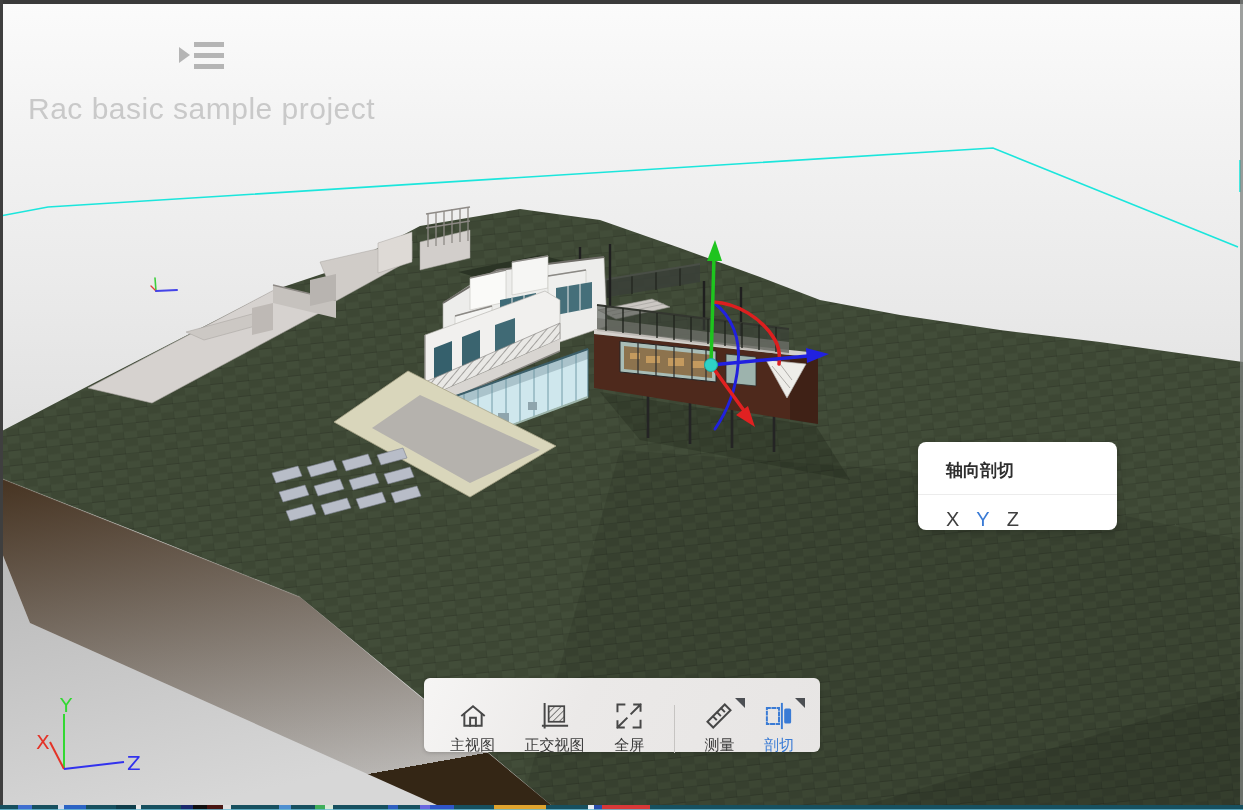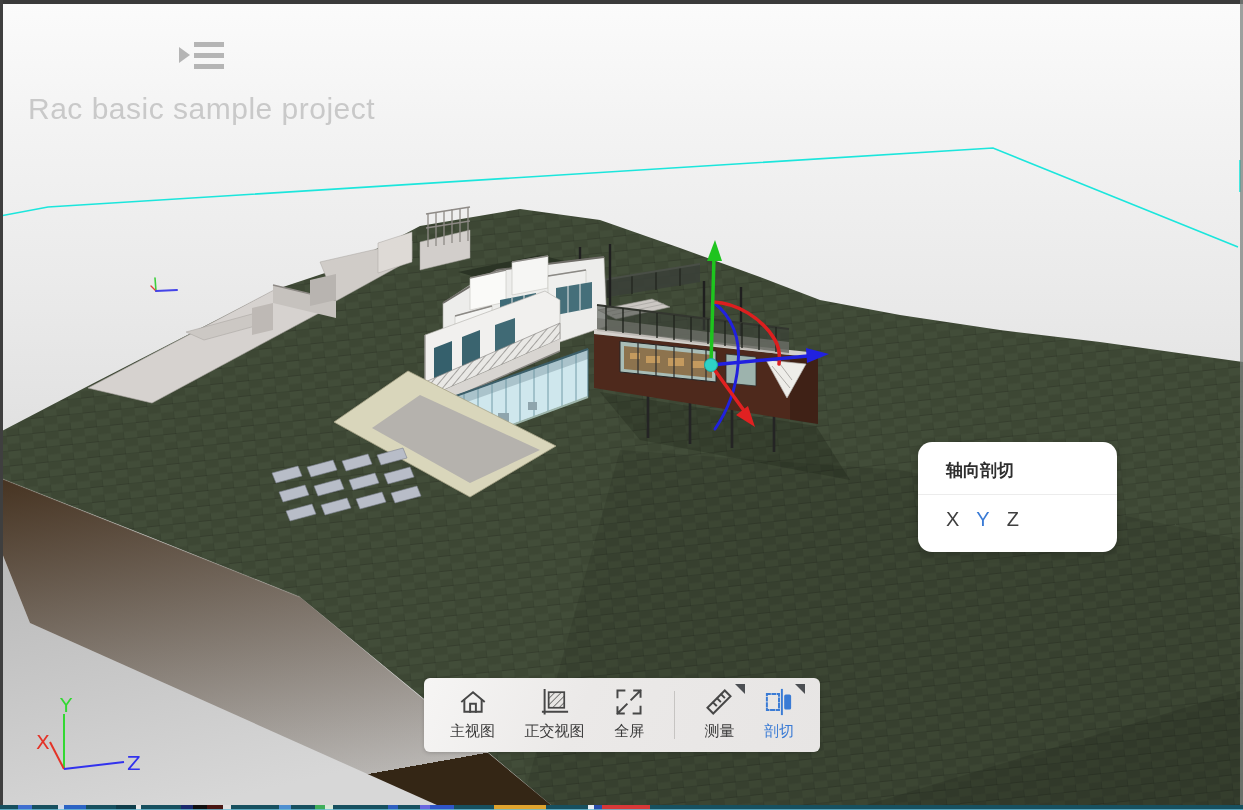--- a/index.html
+++ b/index.html
@@ -15,35 +15,35 @@
 
   
   #header{position:absolute;left:28px;top:34px;display:flex;align-items:center;gap:14px;z-index:20;flex-direction:column;}
   #header .menu-ic{width:50px;height:44px;cursor:pointer;}
   #header .title{font-size:30px;font-weight:400;color:#c9c9c9;letter-spacing:.5px;}
 
   
   #toolbar{position:absolute;left:424px;top:678px;width:396px;height:74px;box-sizing:border-box;
     background:linear-gradient(115deg,#f6f5f4 0%,#ebe9e8 40%,#e7e5e4 100%);
     border-radius:6px;box-shadow:0 1px 4px rgba(0,0,0,.18);
-    display:flex;align-items:flex-start;justify-content:space-between;padding:9px 26px 0;z-index:20;}
+    display:flex;align-items:flex-start;justify-content:space-between;padding:23px 26px 0;z-index:20;}
   .tb-item{display:flex;flex-direction:column;align-items:center;gap:5px;position:relative;cursor:pointer;}
   .tb-item svg{width:30px;height:30px;display:block;}
   .tb-item .lbl{font-size:15px;color:#3b3b3b;white-space:nowrap;}
   .tb-item.active .lbl{color:var(--accent,#3a7bd5);}
   .tb-item.flyout::after{content:"";position:absolute;top:-3px;right:-11px;
     border-left:10px solid transparent;border-top:10px solid #4c4f53;}
   .tb-divider{width:1px;height:48px;background:#c6c4c2;align-self:flex-start;margin-top:4px;}
   .ic{stroke:#474747;fill:none;stroke-width:1.7;stroke-linecap:square;}
   .accent-stroke{stroke:var(--accent,#3a7bd5);}
   .accent-fill{fill:var(--accent,#3a7bd5);stroke:none;}
 
   
-  #section-panel{position:absolute;left:918px;top:442px;width:199px;height:110px;box-sizing:border-box;
-    background:#fff;border-radius:14px;box-shadow:0 2px 8px rgba(0,0,0,.22);z-index:20;}
+  #section-panel{position:absolute;left:918px;top:442px;width:199px;height:88px;box-sizing:border-box;
+    background:#fff;border-radius:8px;box-shadow:0 2px 8px rgba(0,0,0,.22);z-index:20;}
   #section-panel .pt{font-size:17px;font-weight:700;color:#2e2e2e;padding:17px 0 12px 28px;
     border-bottom:1px solid #ececec;}
   #section-panel .axes{display:flex;gap:17px;padding:13px 0 0 28px;font-size:20px;color:#3f3f3f;}
   #section-panel .axes span{cursor:pointer;}
   #section-panel .axes span.active{color:var(--accent,#3a7bd5);}
 
   
   #taskbar{position:absolute;left:0;bottom:0;width:100%;height:5px;background:#17505f;z-index:41;}
   #taskbar::after{content:"";position:absolute;left:0;bottom:0;width:100%;height:1px;
     background:rgba(110,190,215,.8);}

